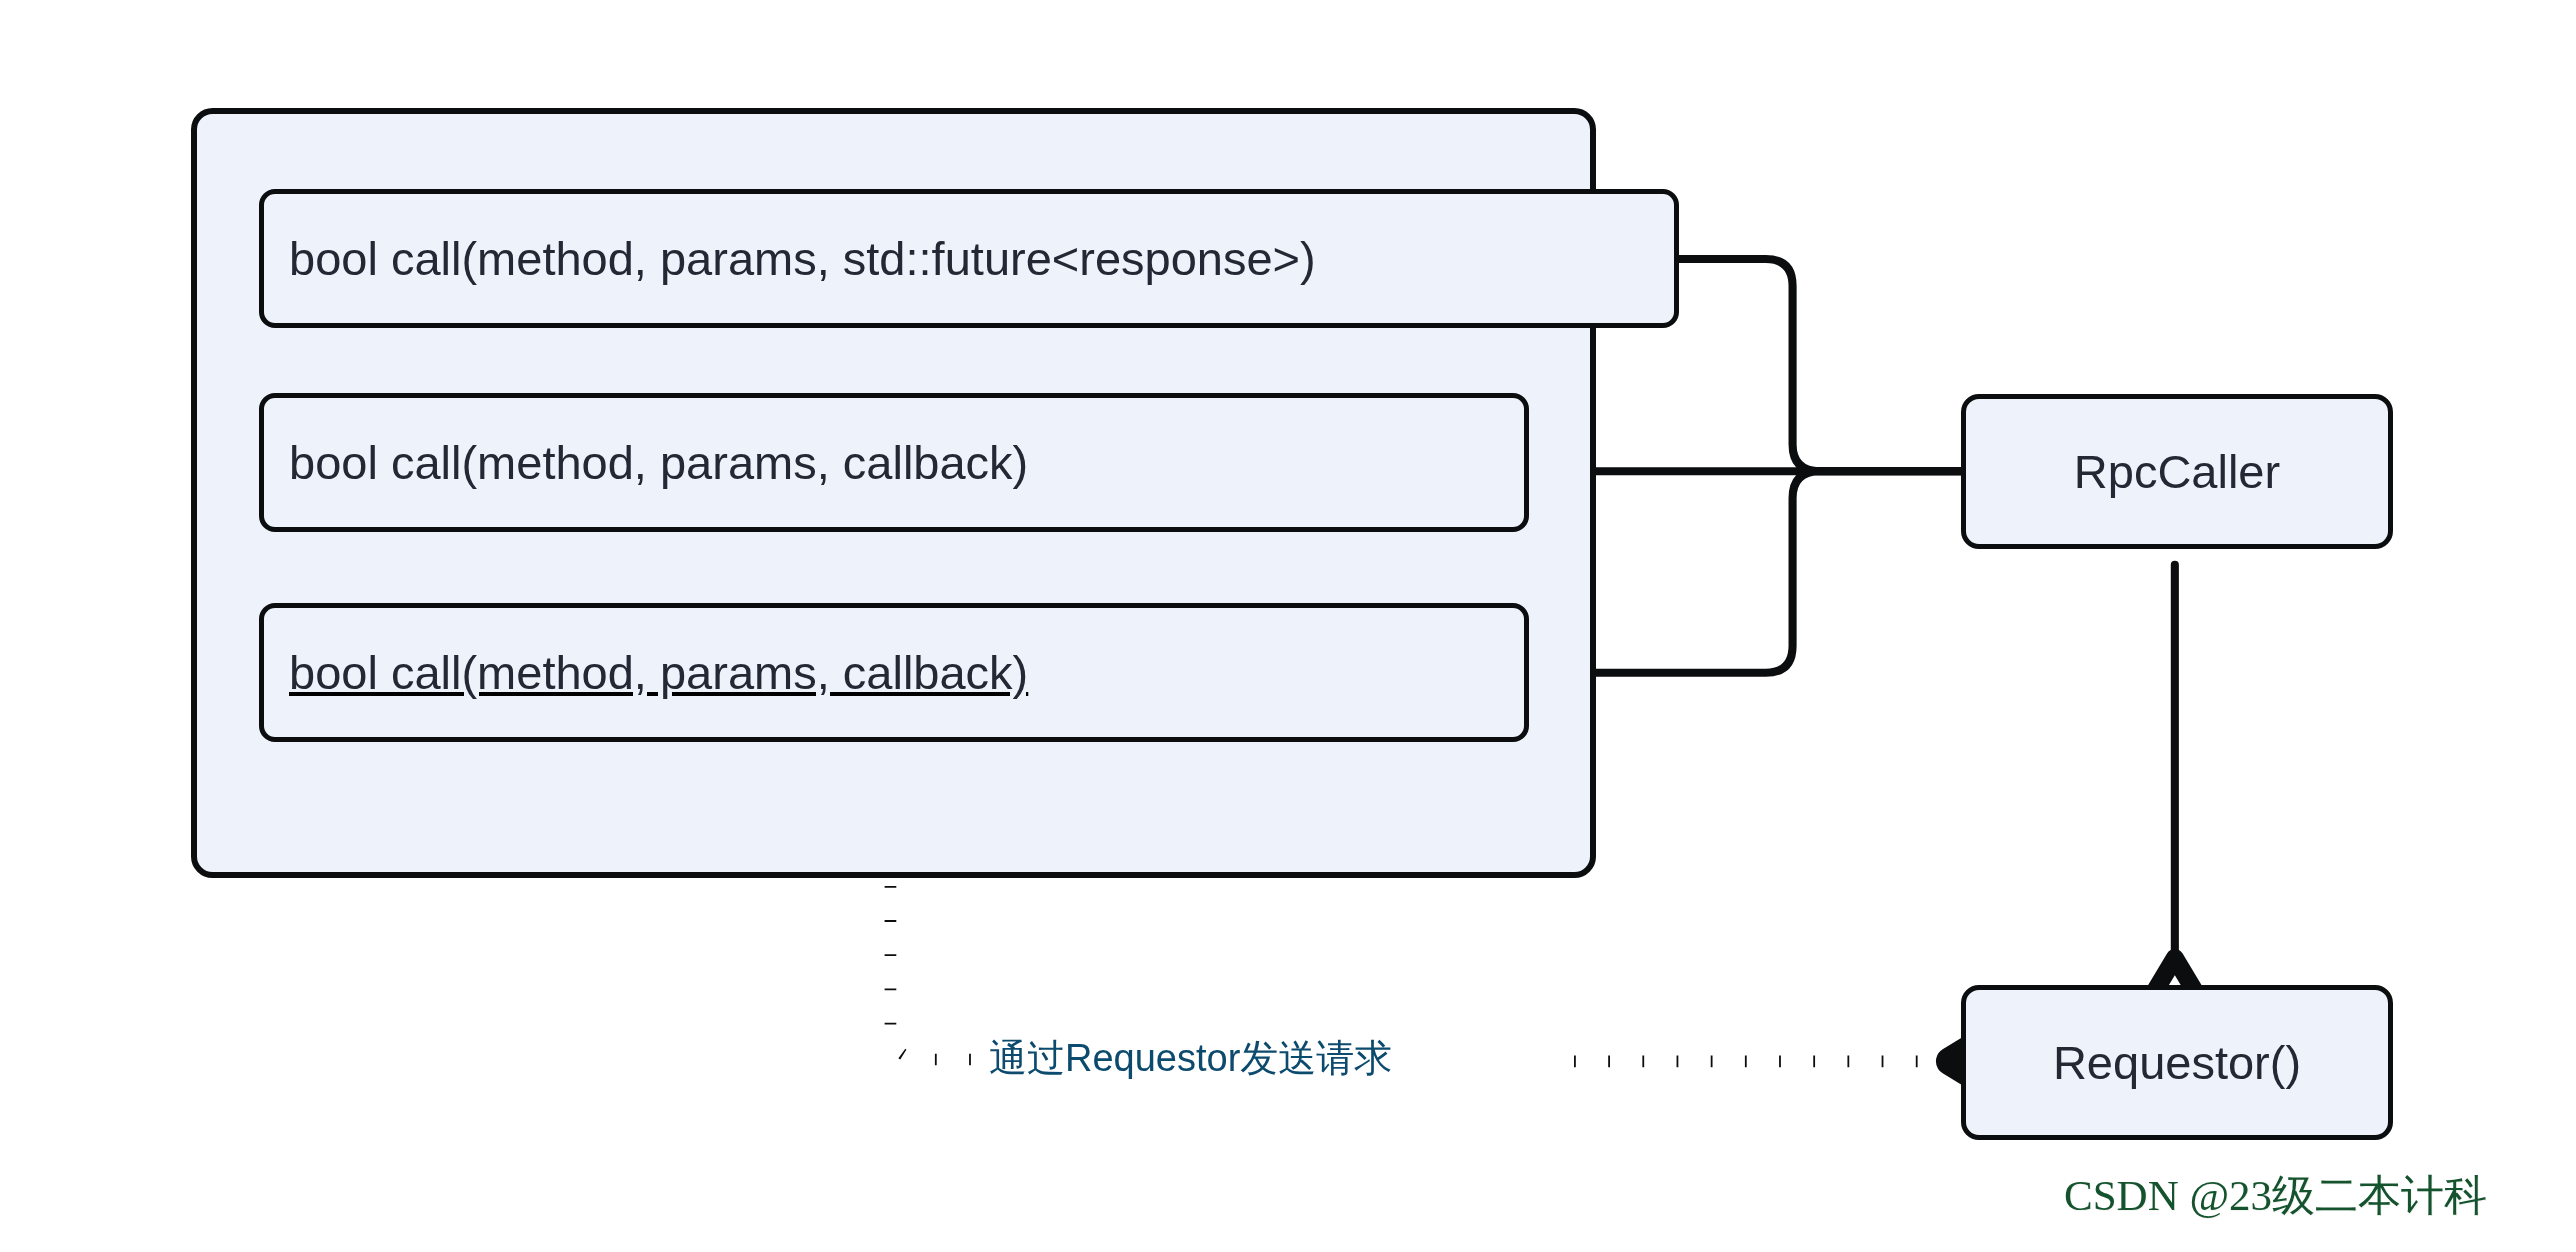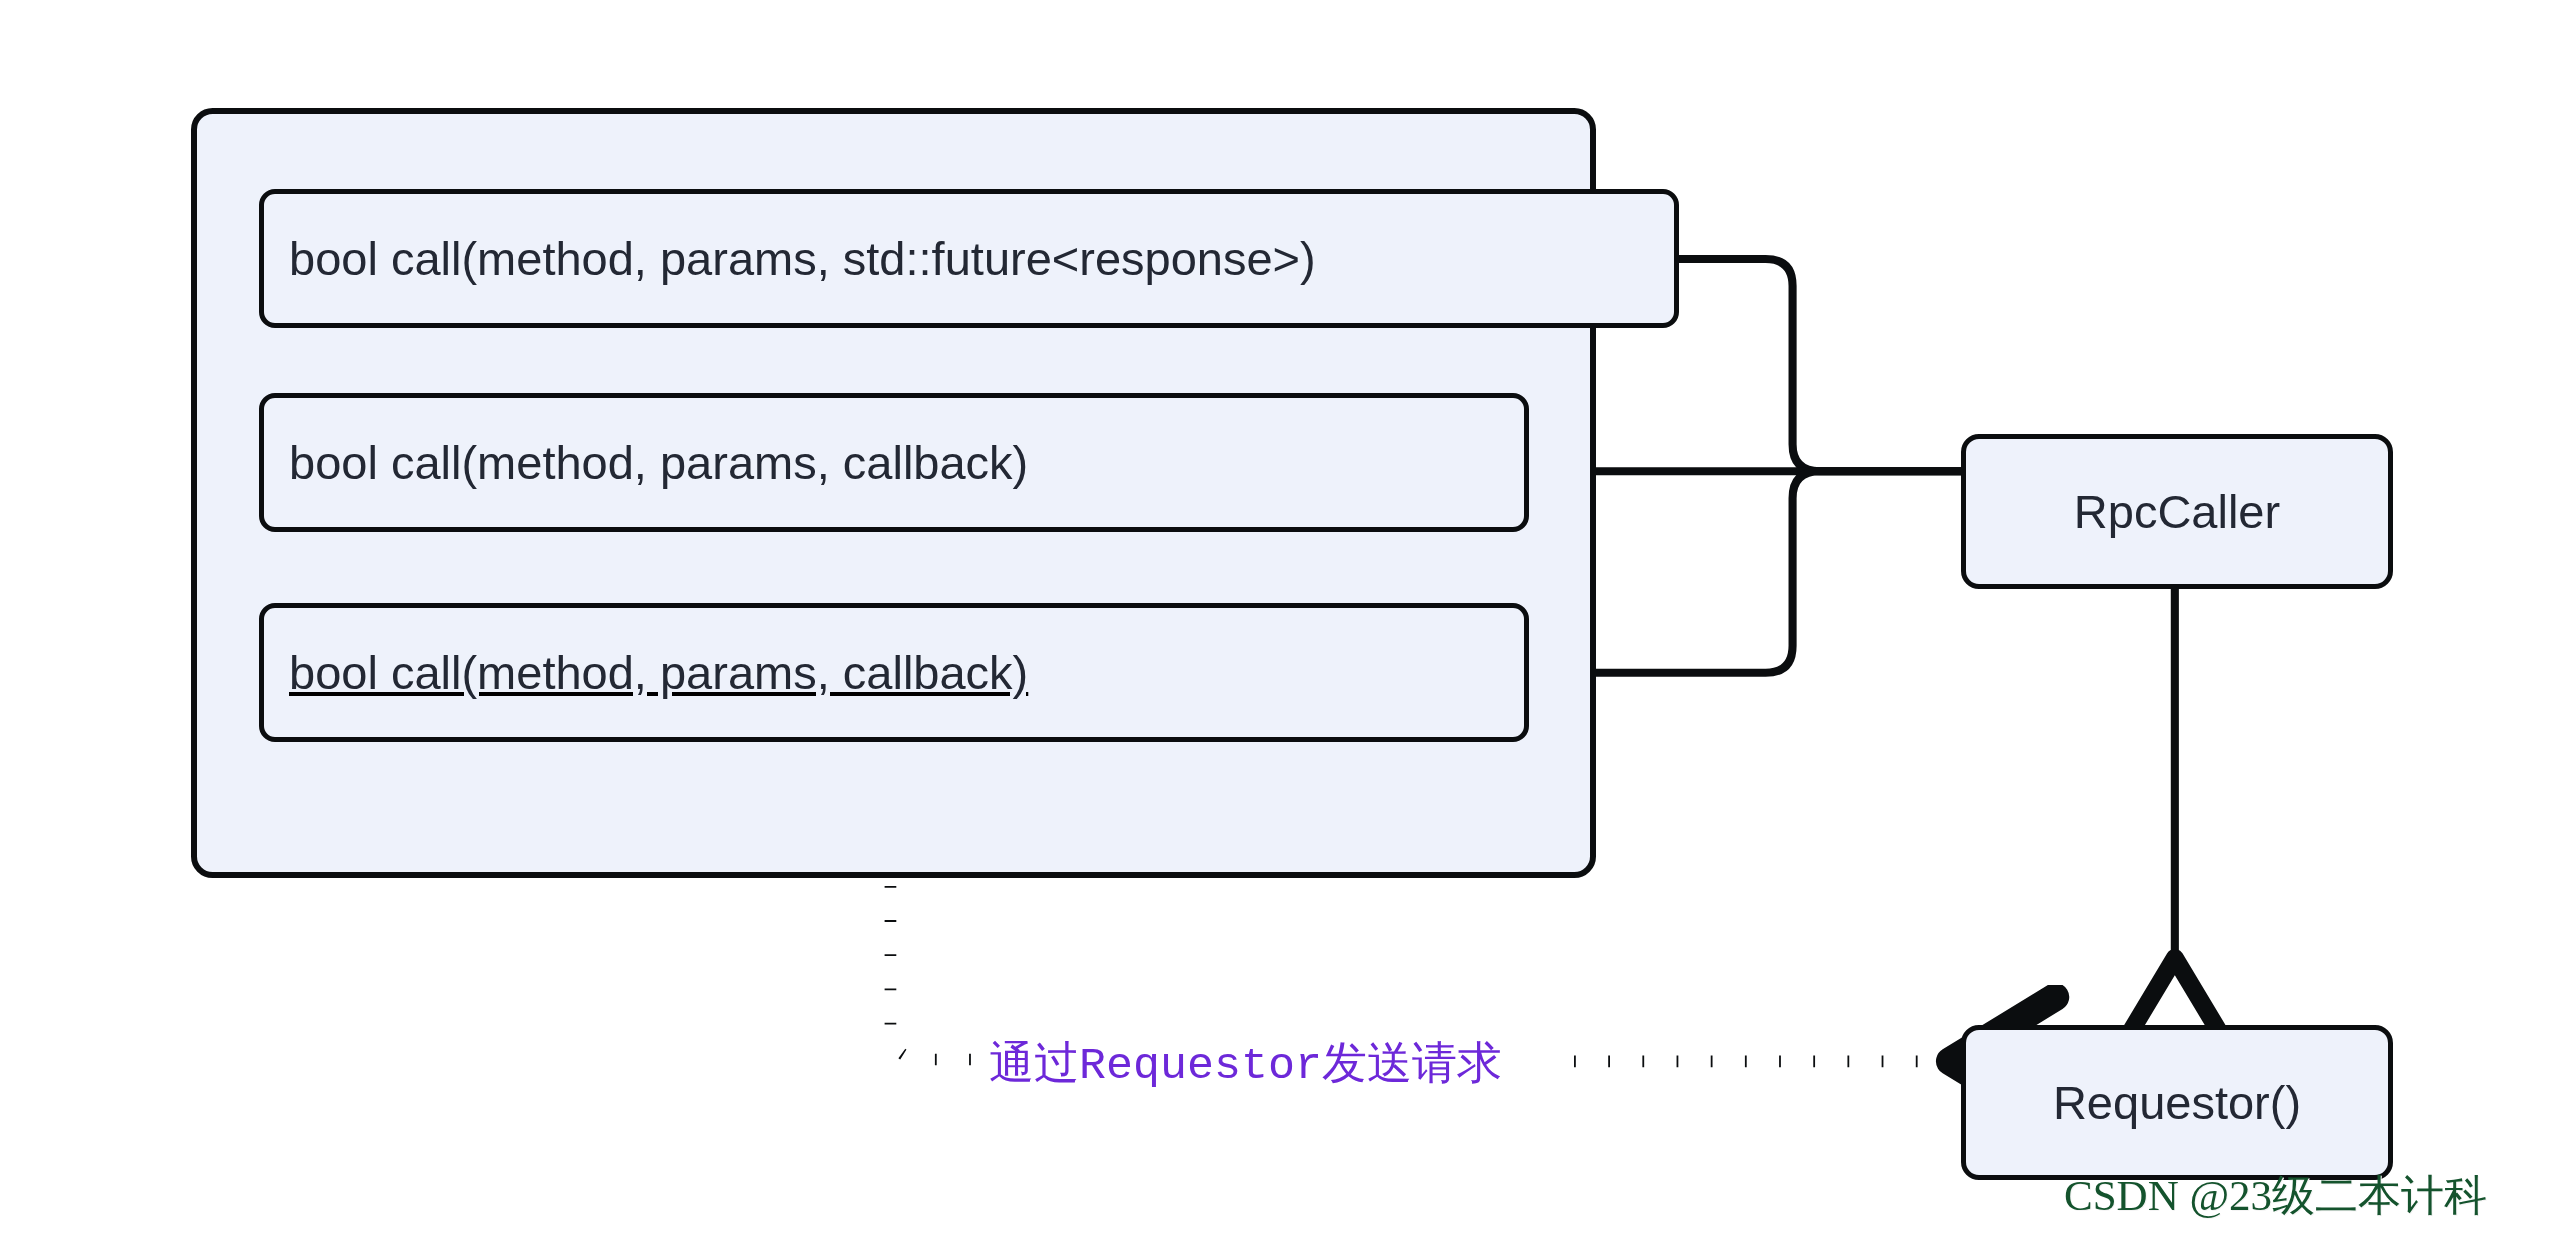--- a/index.html
+++ b/index.html
@@ -26,21 +26,20 @@
     height: 1252px;
   }
   .node-box {
     position: absolute;
     box-sizing: border-box;
     background: #eef2fb;
     border: 5.4px solid #0b0d0f;
     border-radius: 18px;
     display: flex;
     align-items: center;
-    margin-top: 40px;
   }
   .group-container {
     position: absolute;
     box-sizing: border-box;
     background: #eef2fb;
     border: 6.3px solid #0b0d0f;
     border-radius: 21.6px;
   }
   .method-box {
     position: absolute;
@@ -64,24 +63,24 @@
     font-family: "Liberation Sans", "DejaVu Sans", sans-serif;
     font-size: 47px;
     font-weight: 400;
     color: #232834;
     width: 100%;
     text-align: center;
     white-space: nowrap;
   }
   .edge-label {
     position: absolute;
-    font-family: Liberation Mono, monospace;
-    font-size: 45px;
+    font-family: Liberation Sans, sans-serif;
+    font-size: 38px;
     font-weight: 400;
-    color: #6d28d9;
+    color: #0c4a6e;
     white-space: nowrap;
   }
   .watermark {
     position: absolute;
     font-family: Liberation Serif, serif;
     font-size: 43px;
     font-weight: 400;
     color: #14532d;
     white-space: nowrap;
     text-shadow: 0.9px 0.9px 0 #f4f4f4;

